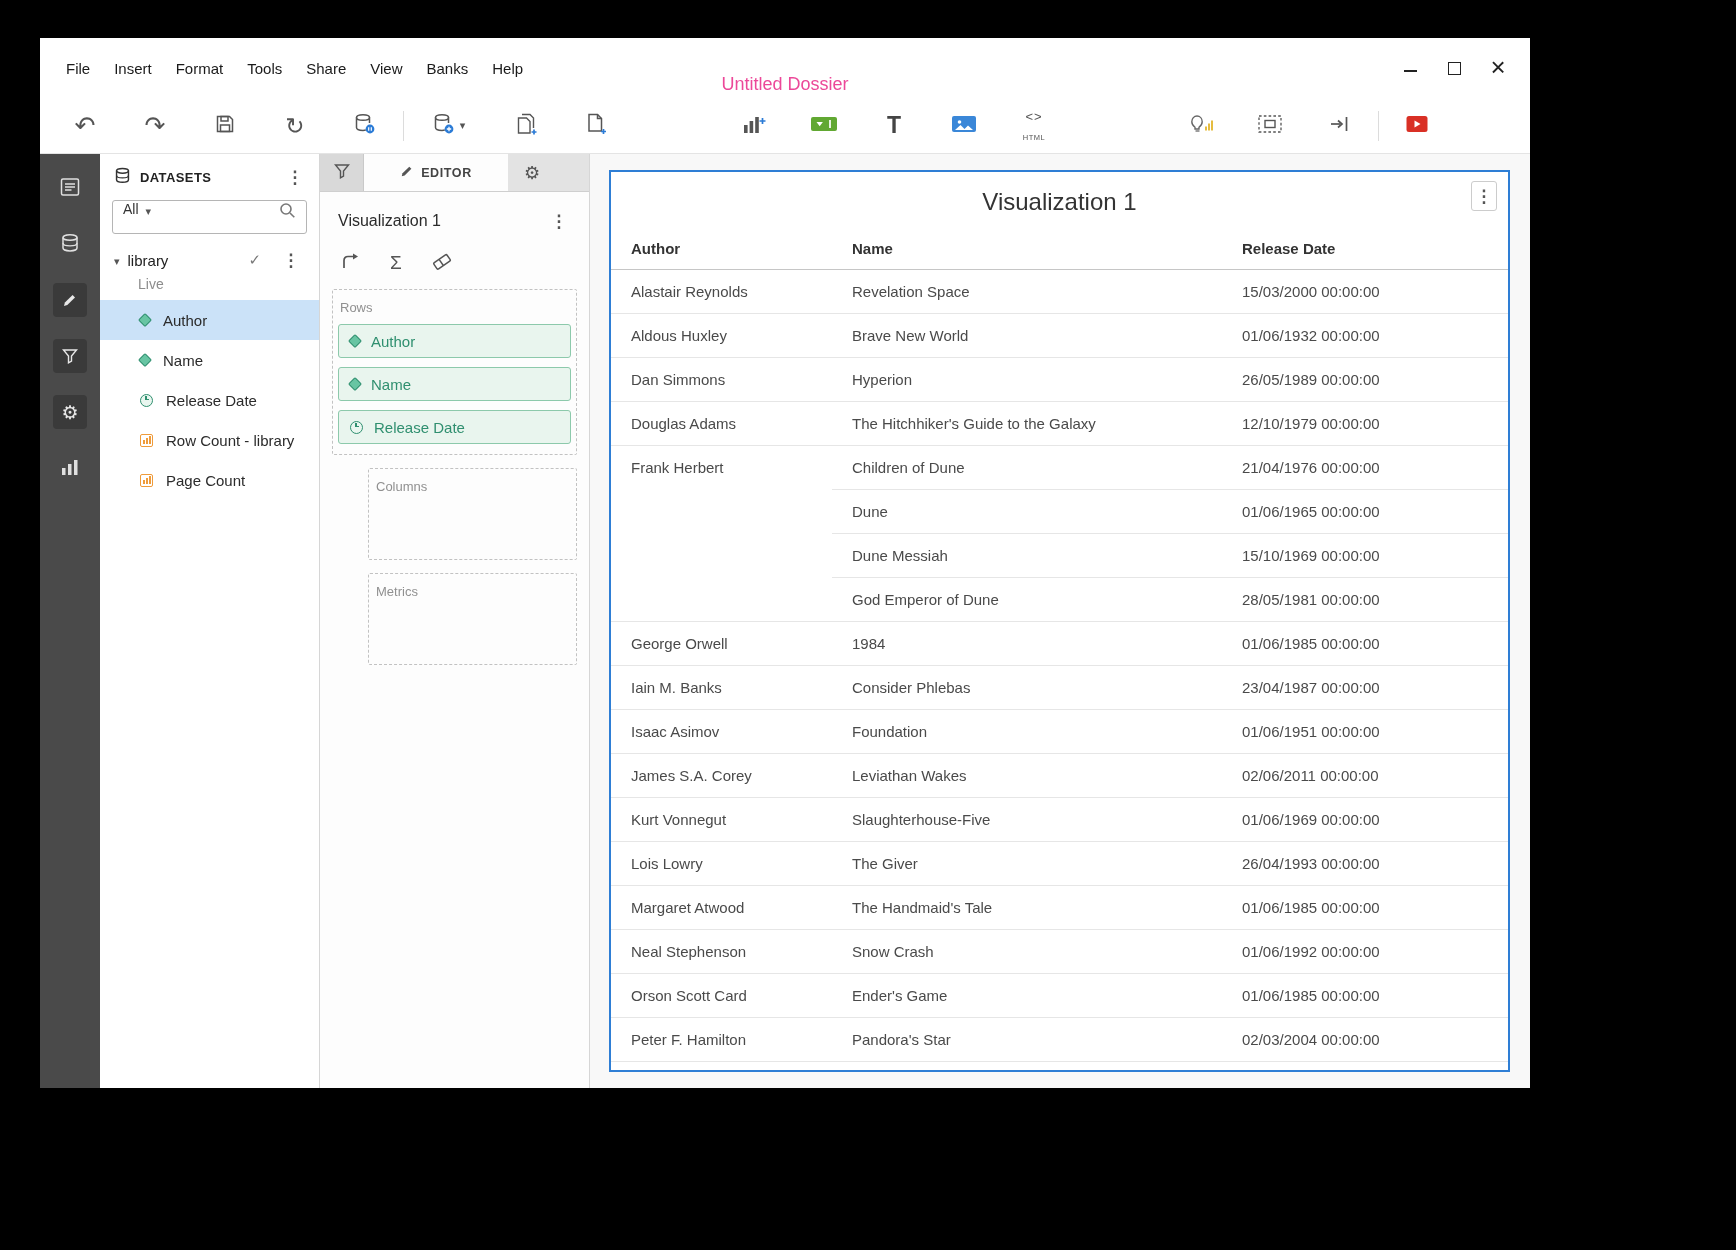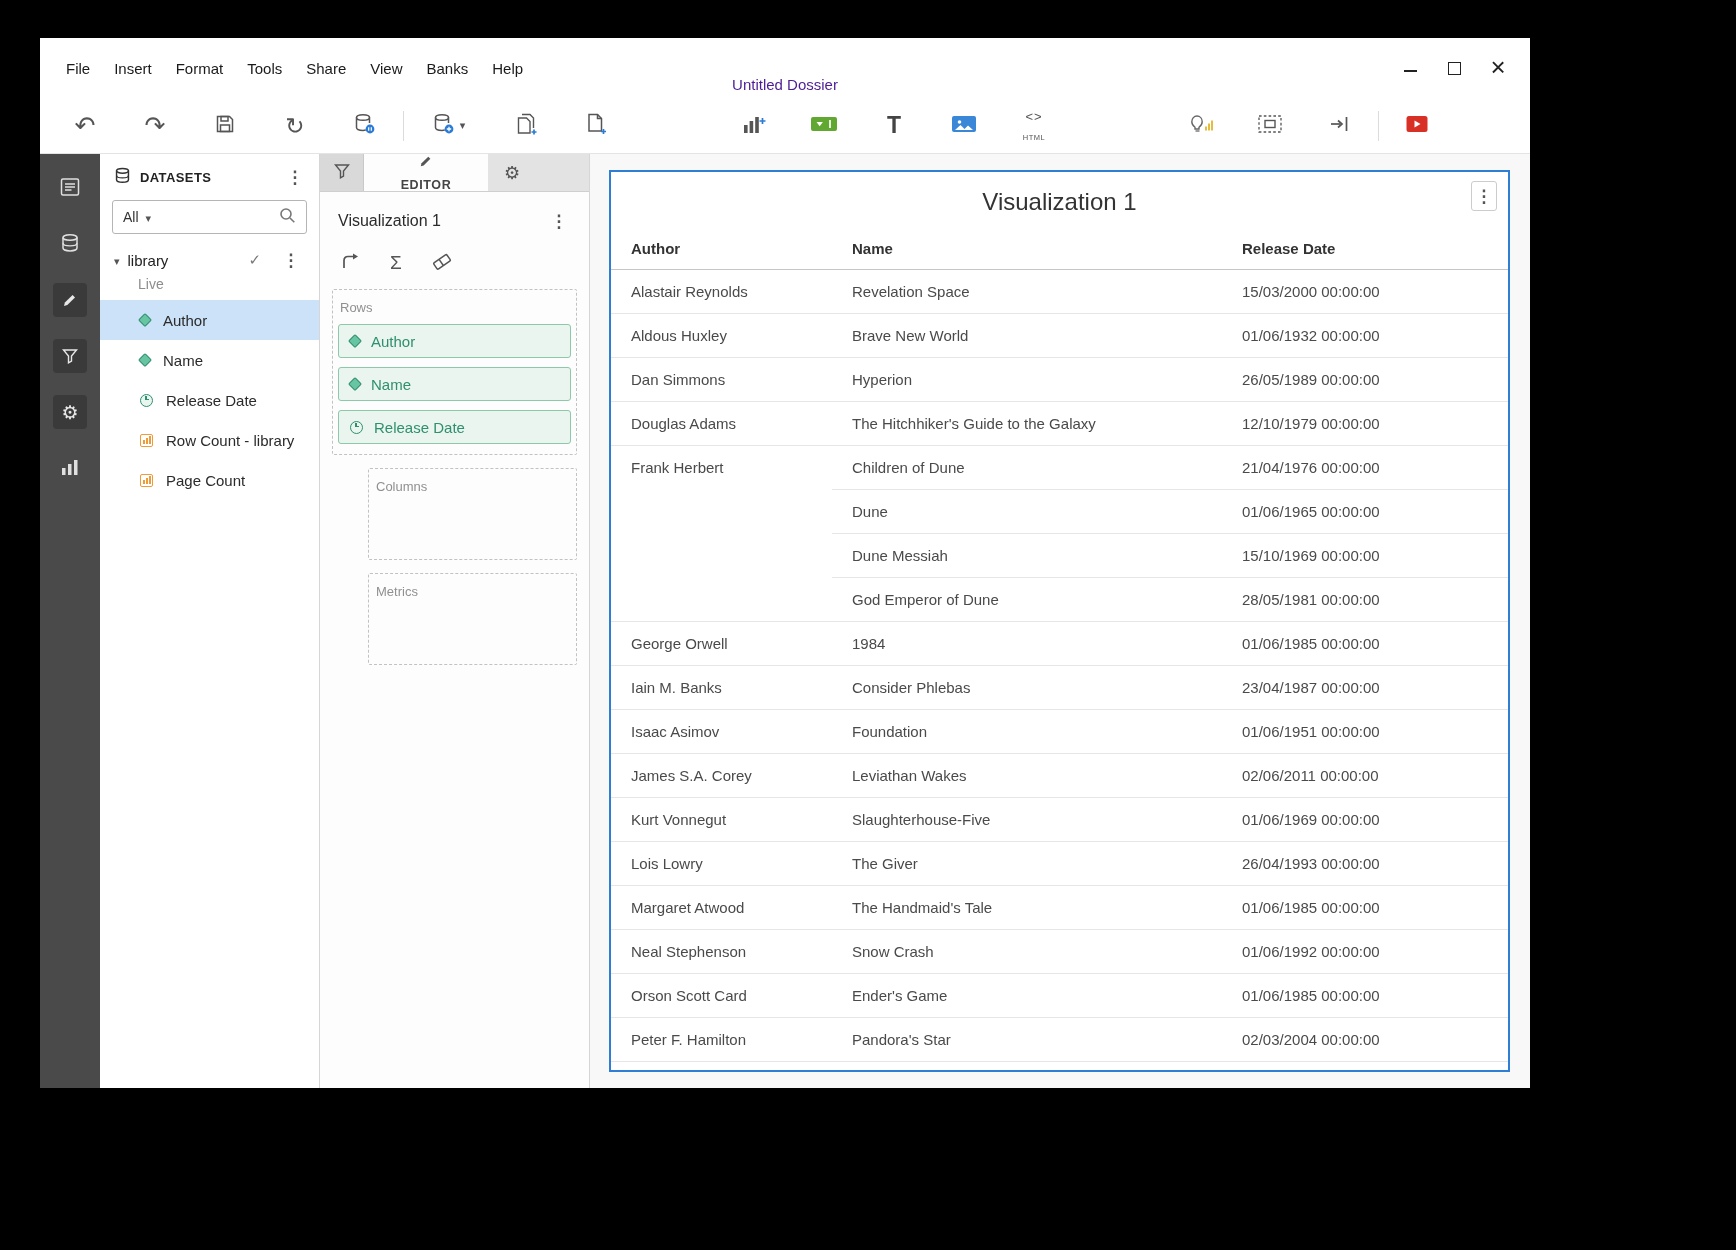--- a/index.html
+++ b/index.html
@@ -5,21 +5,21 @@
   * { box-sizing: border-box; margin: 0; padding: 0; }
   html,body { width:1736px; height:1250px; }
   body { background:#000; font-family:"Liberation Sans",sans-serif; overflow:hidden; position:relative; }
 
   .window { position:absolute; left:40px; top:38px; width:1490px; height:1050px; background:#fff; display:flex; flex-direction:column; }
 
   
   .menubar { height:60px; flex:0 0 auto; position:relative; display:flex; align-items:center; }
   .menus { display:flex; height:100%; align-items:center; padding-left:14px; }
   .menu-item { padding:0 12px; font-size:15px; color:#1a1a1a; height:100%; display:flex; align-items:center; }
-  .win-title { position:absolute; left:50%; transform:translateX(-50%); font-size:15px; color:#4c1d95;margin-top:32px; }
+  .win-title { position:absolute; left:50%; transform:translateX(-50%); font-size:18px; color:#ec4899;margin-top:32px; }
   .win-controls { position:absolute; right:16px; top:0; height:100%; display:flex; align-items:center; gap:12px; }
   .wc { width:32px; height:32px; background:none; border:none; display:flex; align-items:center; justify-content:center; }
   .min-glyph { width:13px; height:0; border-bottom:2px solid #222; display:block; margin-top:6px; }
   .max-glyph { width:13px; height:13px; border:1.6px solid #222; display:block; }
   .close-glyph::before { content:"×"; font-size:26px; color:#222; line-height:20px; }
 
   
   .toolbar { height:56px; flex:0 0 auto; display:flex; align-items:center; border-bottom:1px solid #e4e4e4; padding-left:10px; }
   .tbtn { width:70px; height:46px; background:none; border:none; display:flex; align-items:center; justify-content:center; position:relative; }
   .tb-sep { width:1px; height:30px; background:#dcdcdc; margin:0 3px; }
@@ -44,21 +44,21 @@
   .rail-sq { width:34px; height:34px; background:#3a3a3a; border-radius:4px; display:flex; align-items:center; justify-content:center; }
   .g-gear-white::before { content:"⚙"; color:#e8e8e8; font-size:19px; line-height:1; }
 
   
   .datasets-panel { width:220px; background:#fff; border-right:1px solid #d6d6d6; flex:0 0 auto; display:flex; flex-direction:column; }
   .dp-header { height:46px; display:flex; align-items:center; padding:0 12px 0 14px; flex:0 0 auto; }
   .dp-title { font-size:13px; font-weight:bold; color:#222; letter-spacing:.4px; margin-left:9px; }
   .kebab-btn { background:none; border:none; width:24px; height:26px; display:flex; align-items:center; justify-content:center; }
   .g-kebab::before { content:"⋮"; font-size:17px; color:#555; font-weight:bold; line-height:1; }
   .ml-auto { margin-left:auto; }
-  .dp-search { margin:0 12px 10px; height:34px; border:1px solid #b5b5b5; border-radius:3px; display:flex; align-items:center; padding:0 10px; flex:0 0 auto; }
+  .dp-search { margin:0 12px 10px; height:34px; border:1px solid #b5b5b5; border-radius:3px; display:flex; align-items:flex-start; padding:0 10px; flex:0 0 auto; }
   .dp-filter-label { font-size:14px; color:#333; }
   .g-caret::before { content:"▾"; color:#555; font-size:11px; line-height:1; }
   .dp-search .g-caret { margin-left:7px; }
   .dataset-row { height:32px; display:flex; align-items:center; padding:0 16px 0 14px; flex:0 0 auto; }
   .ds-name { font-size:15px; color:#222; margin-left:8px; }
   .g-check::before { content:"✓"; color:#777; font-size:15px; line-height:1; }
   .dataset-row .kebab-btn { margin-left:18px; }
   .live-row { padding:0 14px 8px 38px; font-size:14px; color:#8c8c8c; flex:0 0 auto; }
   .field-list { flex:1; }
   .field-row { height:40px; display:flex; align-items:center; padding-left:40px; gap:13px; }
@@ -75,21 +75,21 @@
     background-image:linear-gradient(#ef9b3a,#ef9b3a),linear-gradient(#ef9b3a,#ef9b3a),linear-gradient(#ef9b3a,#ef9b3a);
     background-size:2px 4px,2px 6px,2px 8px;
     background-position:1.5px calc(100% - 1.5px),4.5px calc(100% - 1.5px),7.5px calc(100% - 1.5px);
     background-repeat:no-repeat; }
 
   
   .editor-panel { width:270px; background:#fdfdfd; border-right:1px solid #d6d6d6; flex:0 0 auto; display:flex; flex-direction:column; }
   .ep-tabs { height:38px; background:#e3e3e3; border-bottom:1px solid #cfcfcf; display:flex; flex:0 0 auto; }
   .tab { border:none; background:none; display:flex; align-items:center; justify-content:center; }
   .tab-filter { width:44px; background:#d9d9d9; border-right:1px solid #c9c9c9; }
-  .tab-editor { width:124px; background:#fdfdfd; gap:7px;flex-direction:column; }
+  .tab-editor { width:144px; background:#fdfdfd; gap:7px; }
   .tab-editor-label { font-size:12.5px; font-weight:bold; color:#444; letter-spacing:.6px; }
   .tab-gear { width:48px; }
   .g-gear::before { content:"⚙"; font-size:18px; color:#555; line-height:1; }
   .ep-body { padding:14px 12px 0; flex:1; }
   .viz-name-row { display:flex; align-items:center; padding:2px 6px 0; }
   .viz-name { font-size:16px; color:#2b2b2b; }
   .editor-tools { display:flex; align-items:center; gap:30px; margin:18px 6px 16px 8px; }
   .etool { background:none; border:none; display:flex; align-items:center; justify-content:center; }
   .g-sigma::before { content:"Σ"; font-size:19px; color:#555; line-height:1; }
   .zone { border:1px dashed #c2c2c2; border-radius:2px; padding:8px 5px; margin-bottom:13px; }

